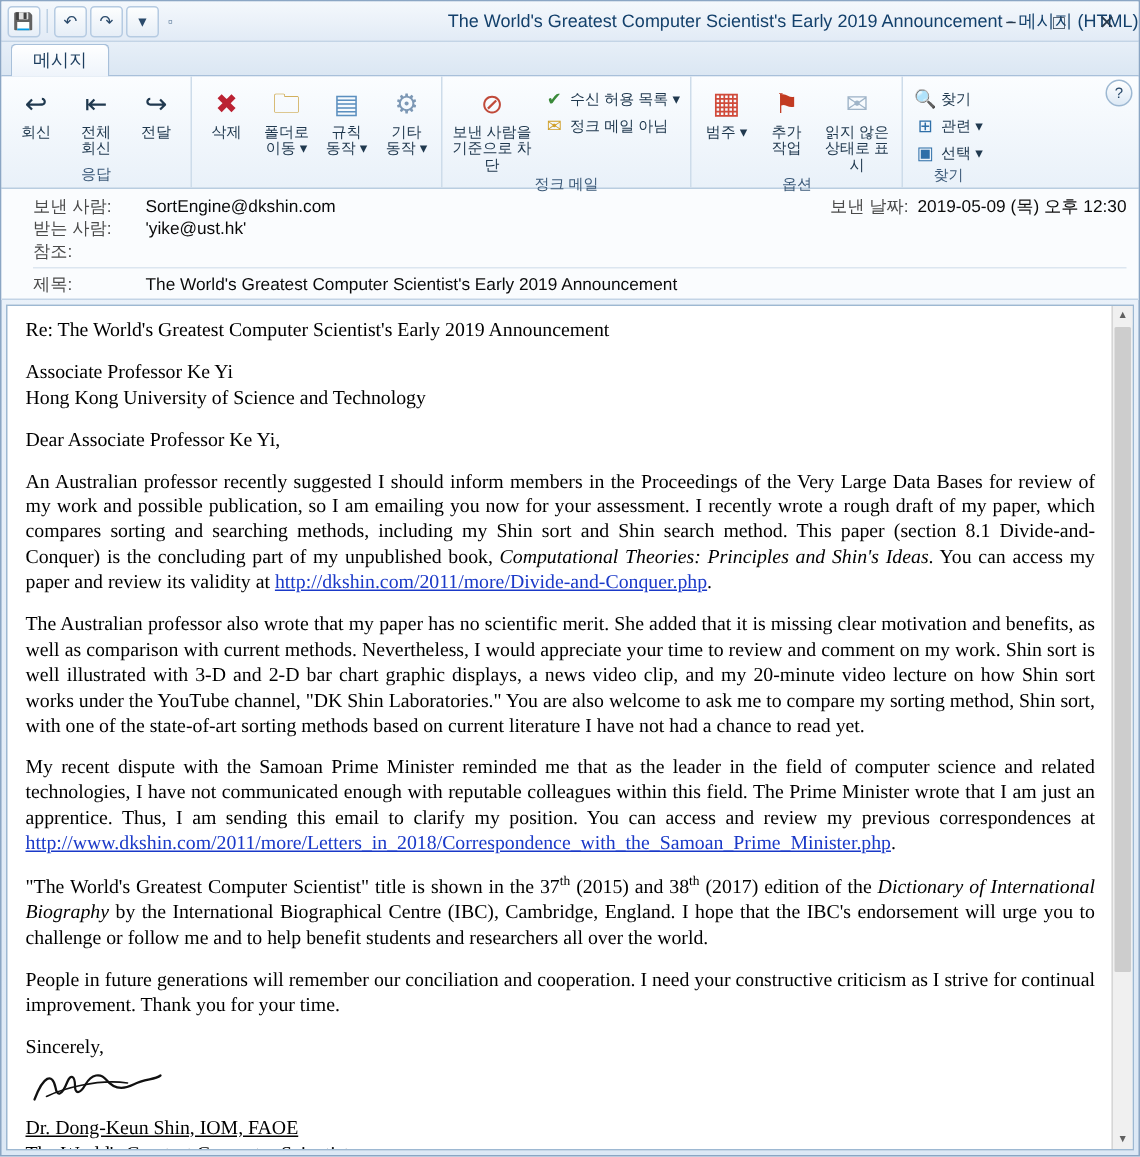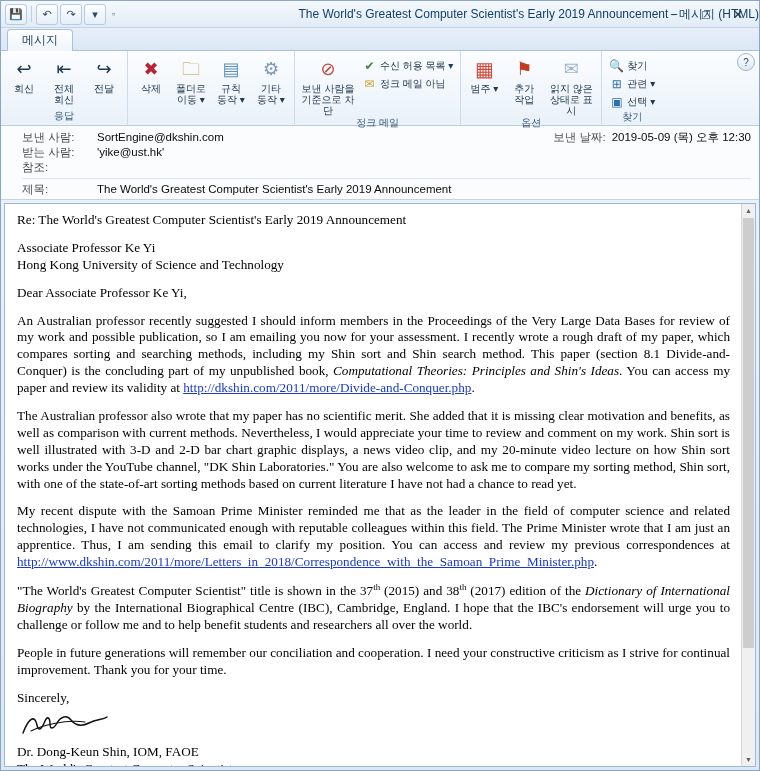--- a/index.html
+++ b/index.html
@@ -201,21 +201,21 @@
     box-sizing: border-box;
     font-family: "Liberation Serif", serif;
     font-size: 13.2px;
     line-height: 1.28;
     color: #000;
     text-align: justify;
   }
   .bodyscroll p { margin: 0 0 11px 0; }
   .bodyscroll .tight { margin-bottom: 0; }
   a.link { color: #1a39c8; text-decoration: underline; }
-  .sig-name { margin-top: 2px; }
+  .sig-name { margin-top: 2px; text-decoration: underline; }
   .sigimg { margin: 4px 0 2px 2px; }
   .scrollbar {
     position: absolute;
     top: 0; right: 0; bottom: 0;
     width: 13px;
     background: #f0f0f0;
     border-left: 1px solid #d6d6d6;
     display: flex;
     flex-direction: column;
     align-items: center;

